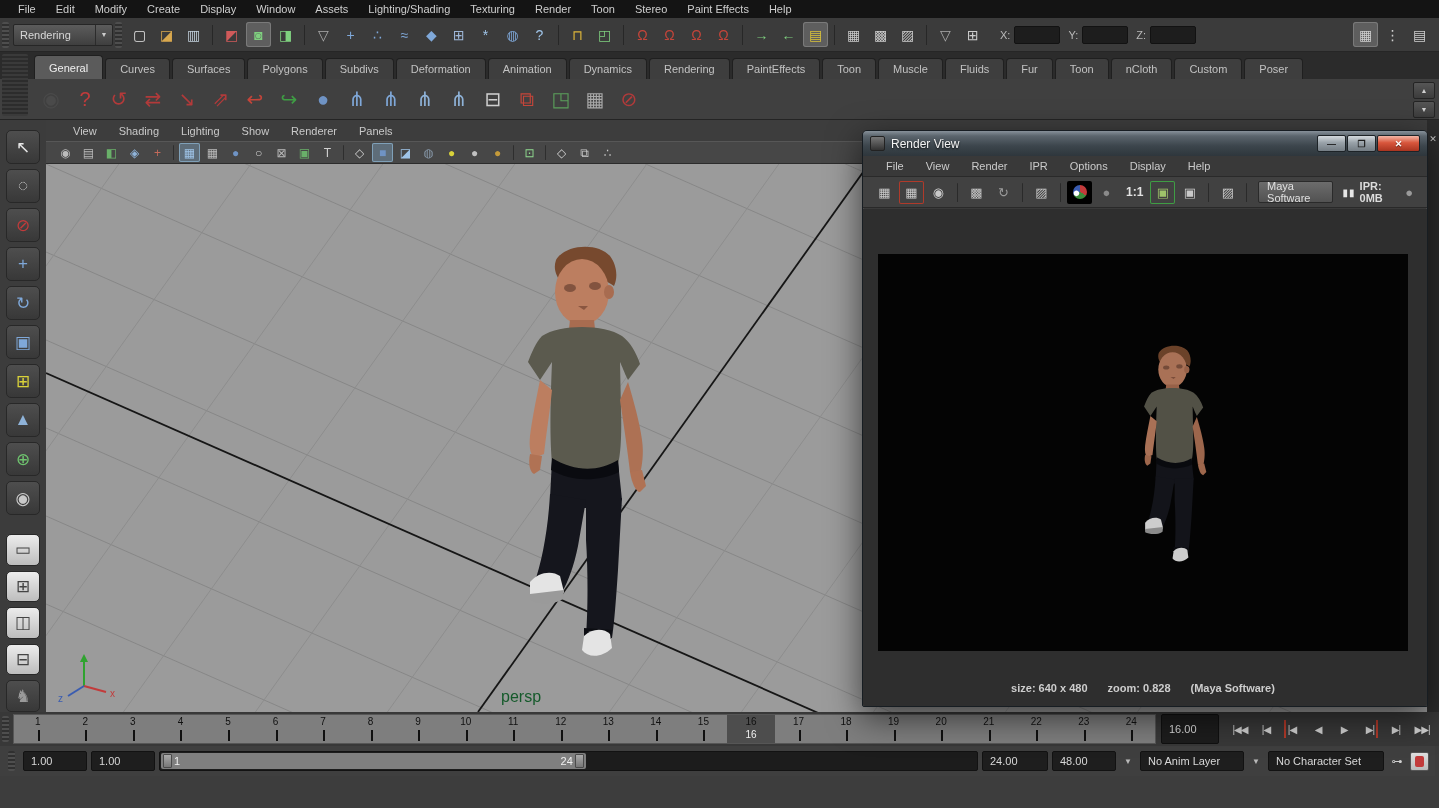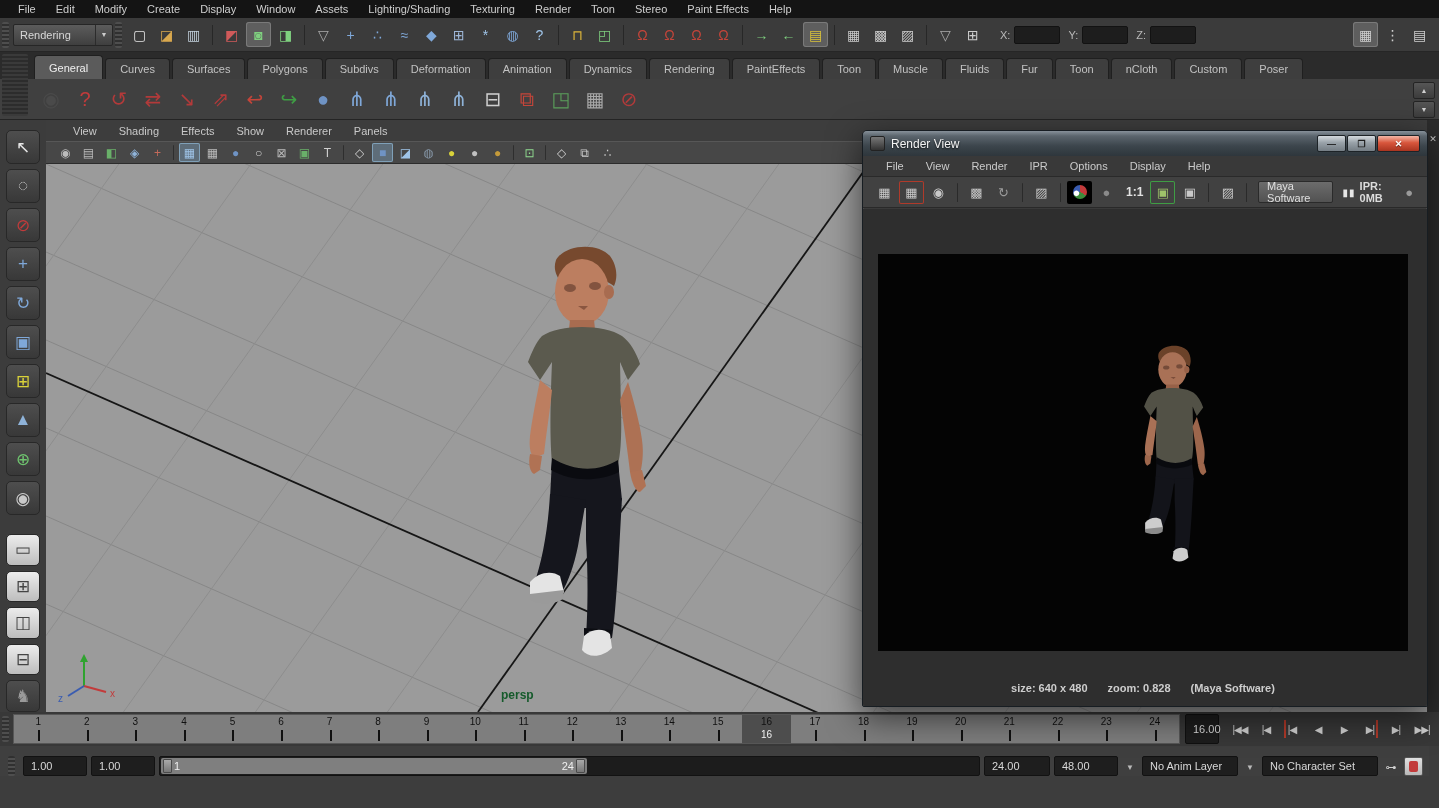--- a/index.html
+++ b/index.html
@@ -69,21 +69,21 @@
   .vp-mitem { color:#c9c9c9; font-size:11px; padding:0 11px; white-space:nowrap; }
   .vp-icons { height:23px; background:#474747; border-top:1px solid #575757; border-bottom:1px solid #2c2c2c;
               display:flex; align-items:center; padding-left:8px; }
   .vpi { width:21px; height:19px; display:flex; align-items:center; justify-content:center;
          font-size:12px; border-radius:2px; margin:0 1px; }
   .vpi.active { background:#5e6d79; box-shadow:inset 0 0 0 1px #7fa0b8; }
   .vpi.sep { width:1px; height:15px; background:#2e2e2e; margin:0 4px; }
   .vp-canvas { position:absolute; left:0; top:44px; right:0; bottom:0; overflow:hidden; background:#9b9b9b; }
   .vp-canvas svg.grid { position:absolute; left:0; top:0; }
   .char-vp { position:absolute; left:444px; top:76px; width:180px; height:420px; }
-  .persp-label { position:absolute; left:455px; top:524px; color:#155a2b; font-size:12px; font-weight:bold; }
+  .persp-label { position:absolute; left:455px; top:524px; color:#155a2b; font-size:16px; font-weight:normal; }
   .axis-gizmo { position:absolute; left:10px; top:486px; }
 
   .right-strip { position:absolute; right:0; top:120px; width:12px; bottom:96px; background:#2c2c2c; z-index:2; }
   .panel-close { position:absolute; top:12px; left:0; width:12px; height:14px; color:#c9c9c9;
                  font-size:9px; display:flex; align-items:center; justify-content:center; }
 
   
   .rwin { position:absolute; left:862px; top:130px; width:566px; height:577px; z-index:10;
           background:#3a3a3a; border:1px solid #171d22; border-radius:5px 5px 2px 2px;
           box-shadow:0 10px 34px rgba(0,0,0,.6), 0 0 0 1px rgba(255,255,255,.08) inset; }
@@ -128,32 +128,32 @@
   
   .timeline { position:absolute; left:0; right:0; top:712px; height:34px; background:#383838;
               display:flex; align-items:stretch; padding:2px 4px 2px 0; z-index:5; }
   .ruler { flex:1; background:#7e7e7e; border:1px solid #565656; display:flex; margin-right:5px; }
   .fcell { flex:1; position:relative; text-align:center; }
   .fcell .lbl { font-size:10px; color:#101010; line-height:13px; }
   .fcell .tick { position:absolute; left:50%; bottom:2px; width:2px; height:11px; background:#101010; }
   .fcell .cur { display:none; }
   .fcell.active { background:#4d4d4d; }
   .fcell.active .cur { display:block; color:#f0f0f0; font-size:10px; line-height:13px; }
-  .timefield { width:34px; height:100%; background:#1d1d1d; border:1px solid #101010; border-radius:2px;
+  .timefield { width:58px; height:100%; background:#1d1d1d; border:1px solid #101010; border-radius:2px;
                color:#dcdcdc; font-size:11px; display:flex; align-items:center; padding-left:7px;
                margin-right:8px; }
   .transport { display:flex; align-items:center; }
   .tpb { width:26px; height:26px; display:flex; align-items:center; justify-content:center;
          color:#d2d2d2; font-size:10px; letter-spacing:-1px; position:relative; }
   .tpb.key::after { content:""; position:absolute; top:4px; bottom:4px; width:2px; background:#b23a2a; }
   .tpb.key.l::after { left:5px; } .tpb.key.r::after { right:5px; }
 
   
-  .rangerow { position:absolute; left:0; right:10px; top:746px; height:30px; background:#3f3f3f;
-              display:flex; align-items:flex-end; padding:0 6px; gap:4px; z-index:5; }
+  .rangerow { position:absolute; left:0; right:4px; top:746px; height:30px; background:#3f3f3f;
+              display:flex; align-items:center; padding:0 6px; gap:4px; z-index:5; }
   .rfield { height:20px; background:#1e1e1e; border:1px solid #121212; border-radius:2px;
             color:#d8d8d8; font-size:11px; display:flex; align-items:center; padding-left:7px; }
   .rtrack { flex:1; height:20px; background:#1c1c1c; border:1px solid #121212; border-radius:2px;
             position:relative; }
   .rbar { position:absolute; left:1px; top:1px; bottom:1px; width:52%; background:#7f7f7f;
           border-radius:2px; display:flex; align-items:center; }
   .rbar .h { width:9px; height:14px; margin:0 2px; background:linear-gradient(#aaa,#777);
              border:1px solid #4a4a4a; border-radius:1px; }
   .rbar .s { color:#efefef; font-size:11px; }
   .rbar .e { color:#efefef; font-size:11px; margin-left:auto; }
@@ -507,21 +507,21 @@
     <div class="tool" style="color:#9a9a9a">
       <span>♞</span>
     </div>
   </div>
 
   <div class="viewport">
     <div class="vp-menus">
 
     <span class="vp-mitem">View</span>
         <span class="vp-mitem">Shading</span>
-        <span class="vp-mitem">Effects</span>
+        <span class="vp-mitem">Lighting</span>
         <span class="vp-mitem">Show</span>
         <span class="vp-mitem">Renderer</span>
         <span class="vp-mitem">Panels</span>
       </div>
     <div class="vp-icons">
 
     <span class="vpi">
           <span class="g" style="color: rgb(187, 187, 187);">◉</span>
         </span>
         <span class="vpi">
@@ -953,21 +953,21 @@
         <span class="h"></span>
       </div>
     </div>
     <div class="rfield" style="width:66px">
       <span>24.00</span>
     </div>
     <div class="rfield" style="width:64px">
       <span>48.00</span>
     </div>
     <span class="dd-mini">▼</span>
-    <div class="rfield" style="width:96px">
+    <div class="rfield" style="width:104px">
       <span>No Anim Layer</span>
     </div>
     <span class="dd-mini">▼</span>
     <div class="rfield" style="width:116px">
       <span>No Character Set</span>
     </div>
     <span class="keyic">⊶</span>
     <span class="autokey">
         <span class="dot"></span>
       </span>

